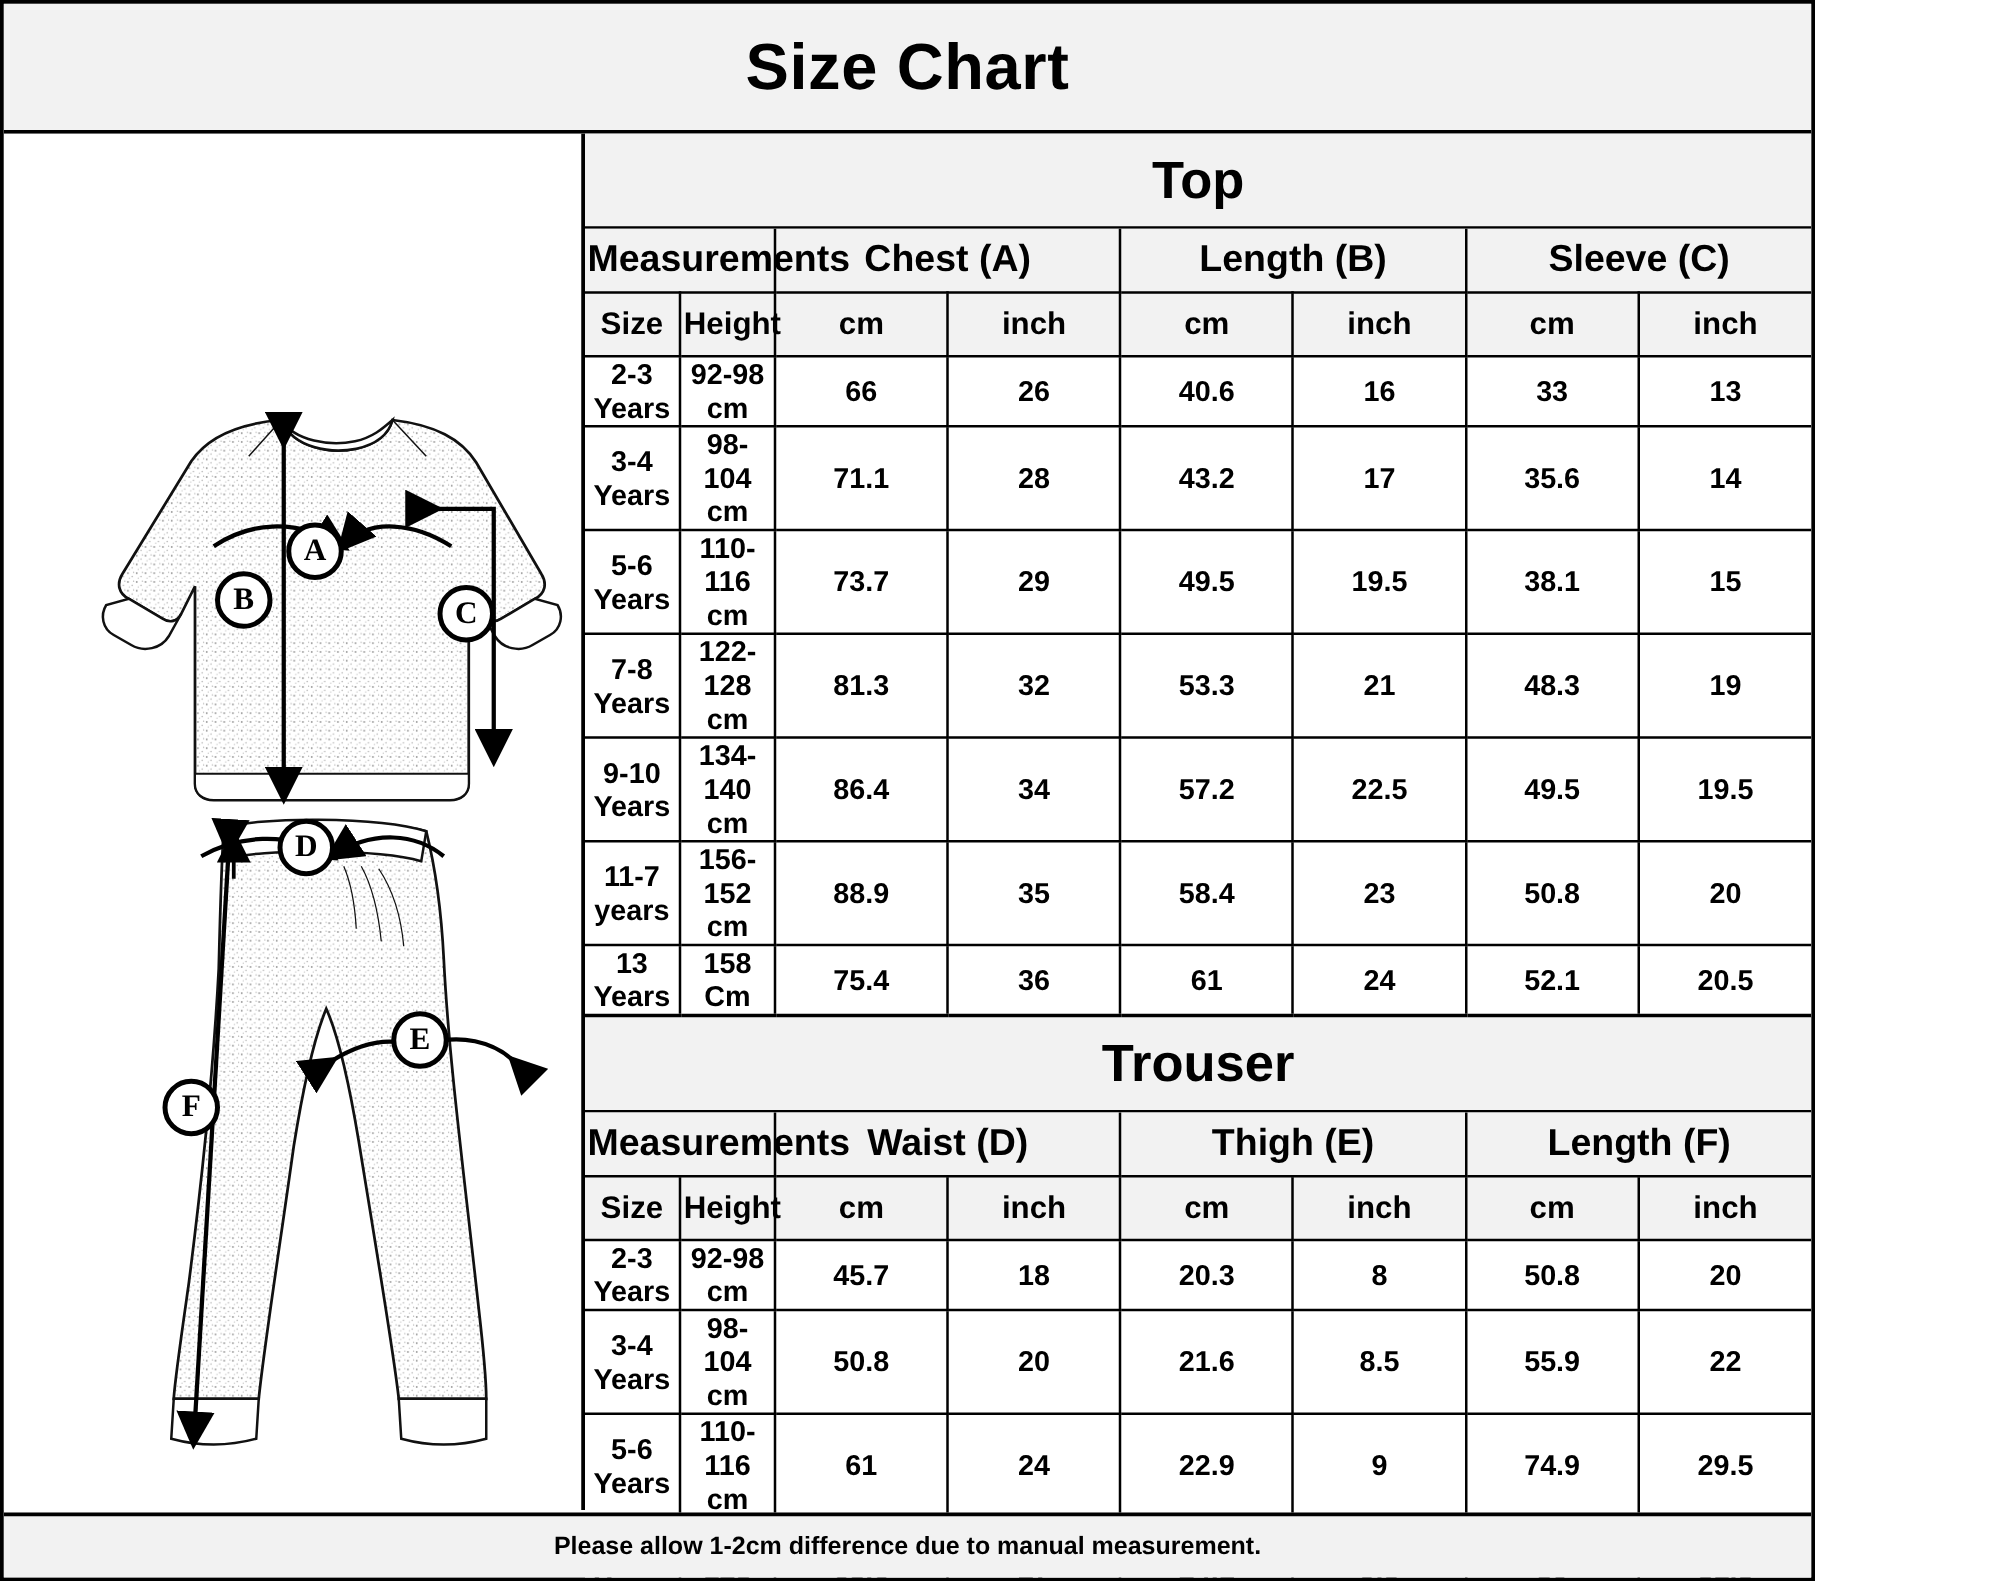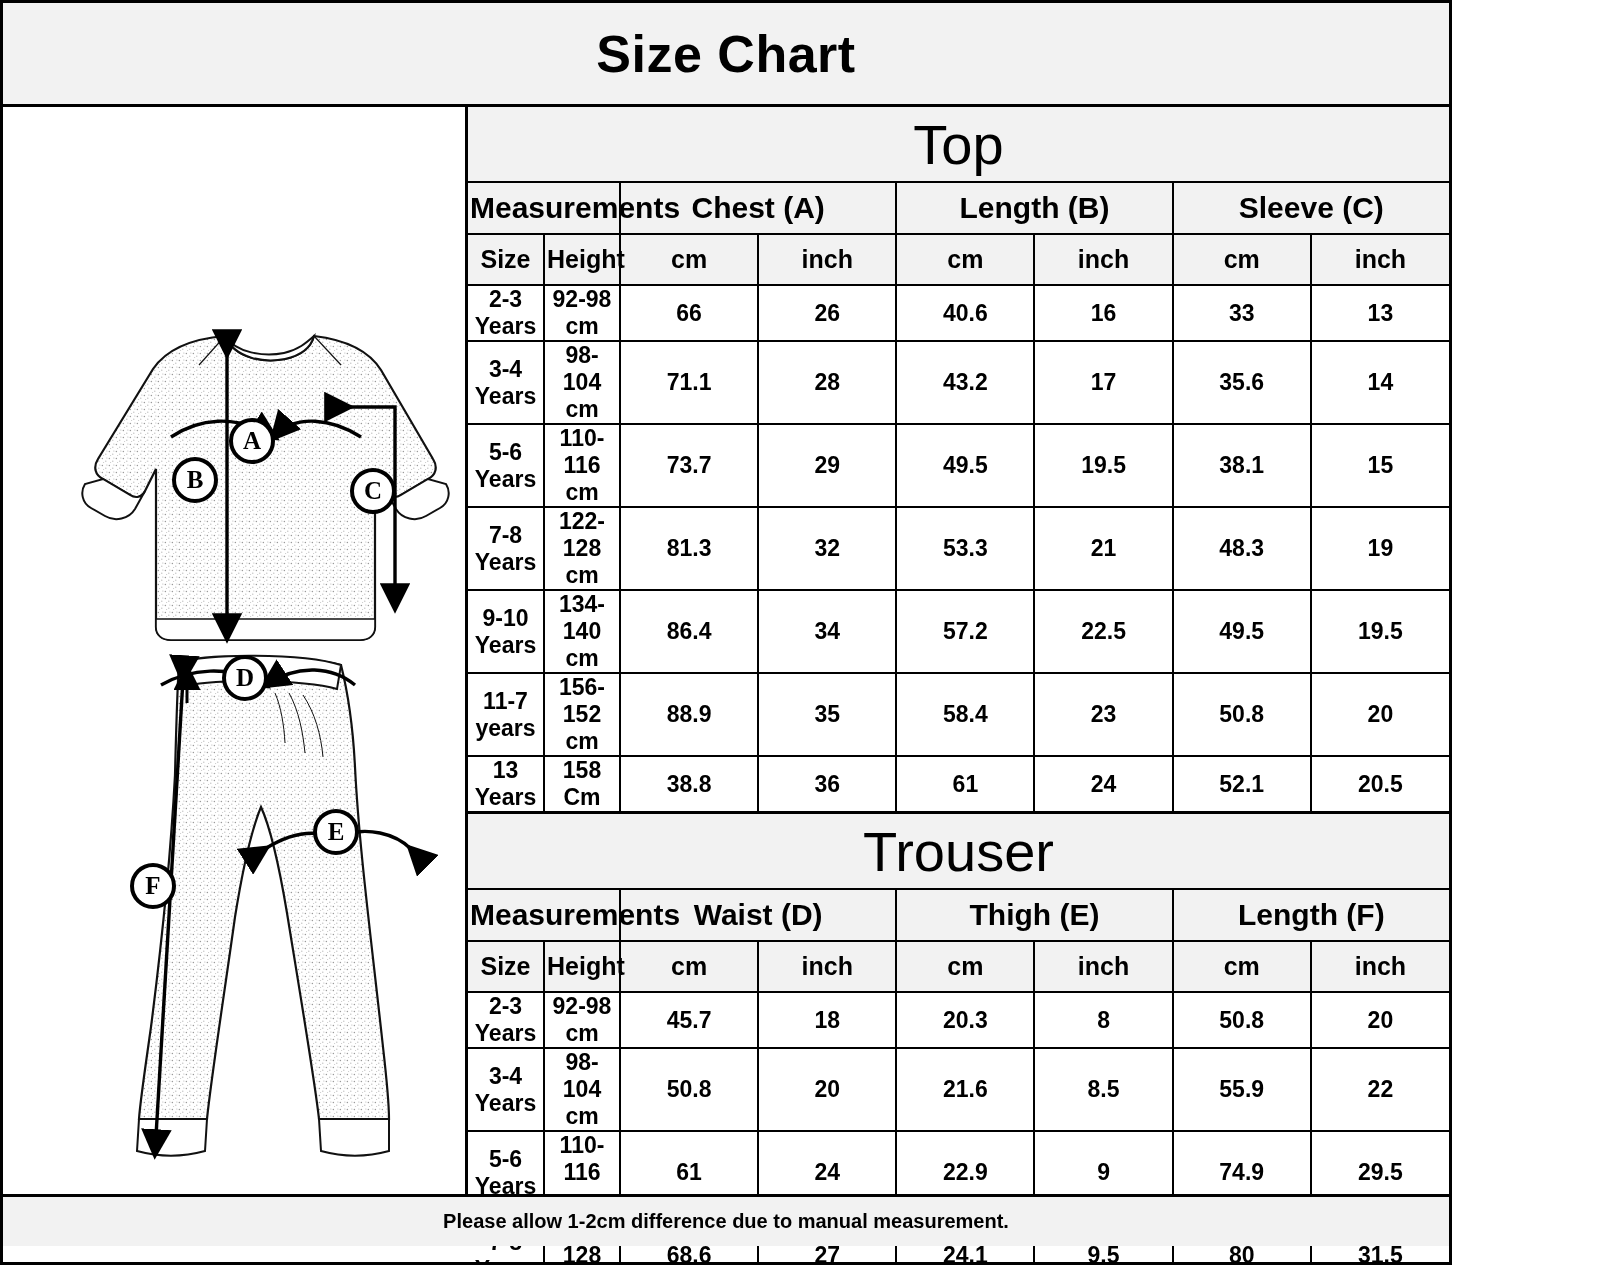--- a/index.html
+++ b/index.html
@@ -38,38 +38,38 @@
     background: #ffffff;
   }
   .right-pane {
     flex: 1;
     display: flex; flex-direction: column;
     background: #ffffff;
   }
   
   .footer {
     position: absolute;
-    left: 0; right: 0; bottom: 16px;
+    left: 0; right: 0; bottom: 0;
     height: 52px;
     border-top: 3px solid #000;
     background: #f2f2f2;
     display: flex; align-items: center; justify-content: center;
   }
   .footer .note {
     font-size: 20px; font-weight: bold; color: #000;
   }
   
   .section-head {
     border-bottom: 2px solid #000;
     background: #f2f2f2;
     height: 76px;
     display: flex; align-items: center; justify-content: center;
   }
   .section-head span {
-    font-size: 56px; font-weight: normal;
+    font-size: 42px; font-weight: bold;
   }
   table.sizes {
     width: 100%;
     border-collapse: collapse;
     table-layout: fixed;
   }
   table.sizes th, table.sizes td {
     border: 2px solid #000;
     text-align: center;
     font-size: 23px;
@@ -323,21 +323,21 @@
               <td>88.9</td>
               <td>35</td>
               <td>58.4</td>
               <td>23</td>
               <td>50.8</td>
               <td>20</td>
             </tr>
             <tr>
               <td>13 Years</td>
               <td>158 Cm</td>
-              <td>38.8</td>
+              <td>75.4</td>
               <td>36</td>
               <td>61</td>
               <td>24</td>
               <td>52.1</td>
               <td>20.5</td>
             </tr>
           </tbody>
         </table>
       </div>
 

